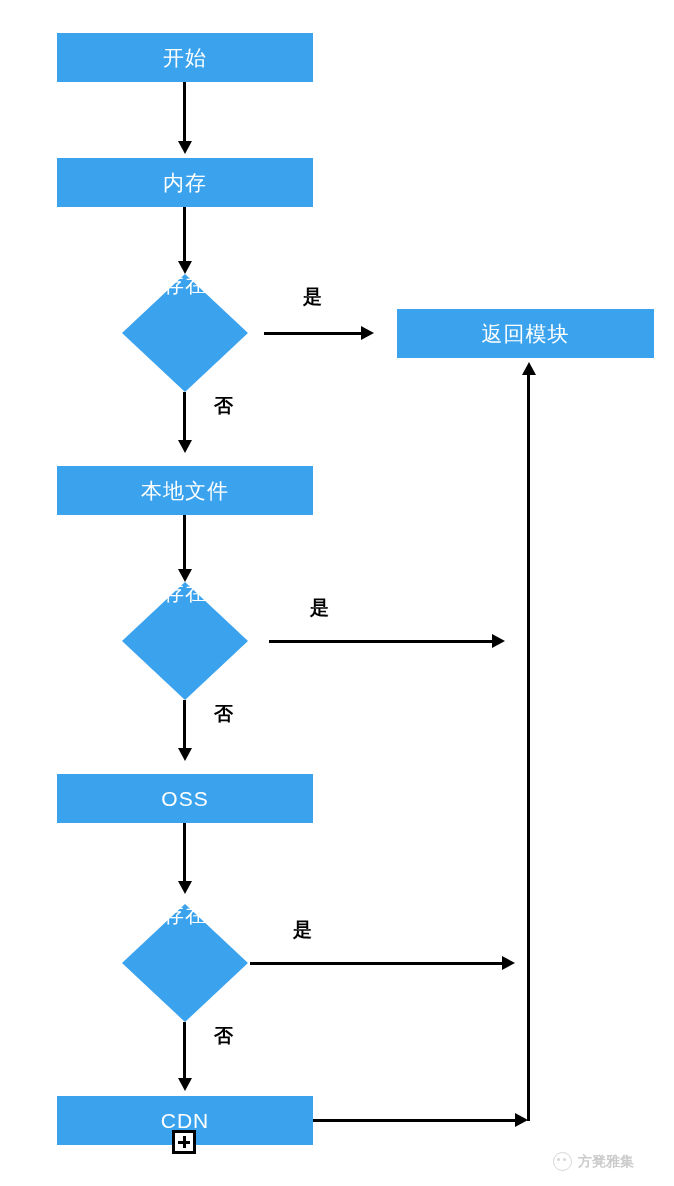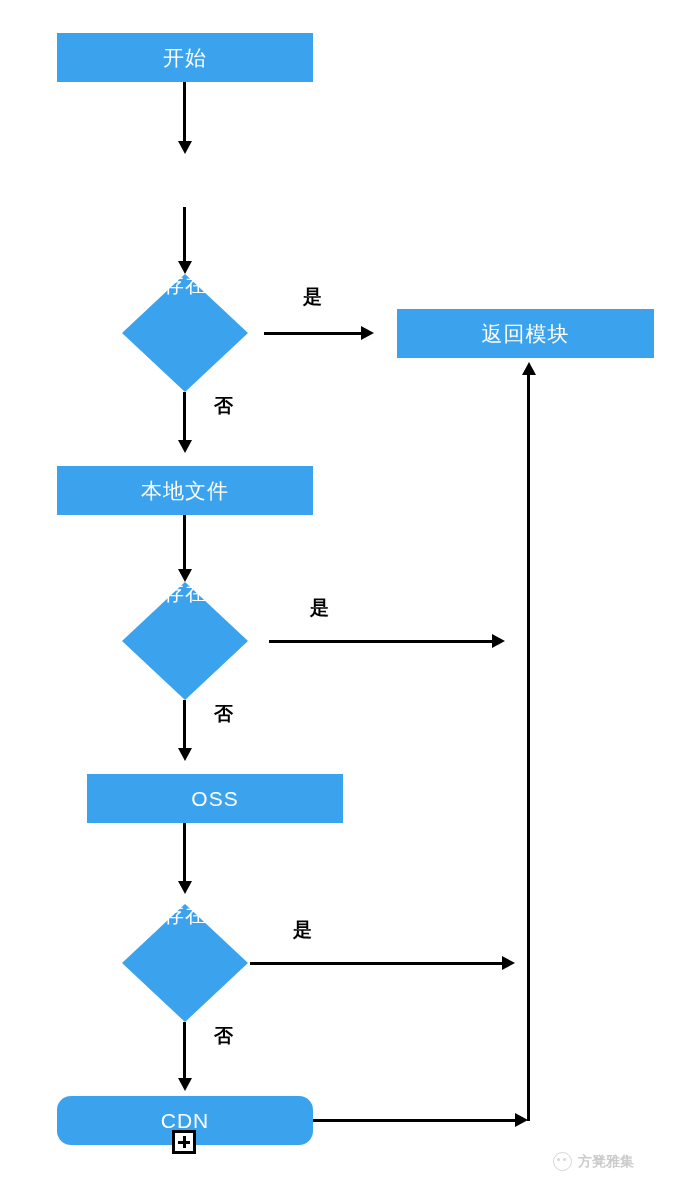--- a/index.html
+++ b/index.html
@@ -152,20 +152,23 @@
 
 <div id="canvas">
 
   <div class="node-box" style="left:57px; top:33px; width:256px; height:49px;">
     <span>开始</span>
   </div>
 
   <div class="conn conn-v" style="left:183px; top:82px; height:60px;"></div>
   <div class="arrowhead arrow-down" style="left:178px; top:141px;"></div>
 
+  <div class="node-box" style="left:57px; top:158px; width:256px; height:49px;">
+    <span>内存</span>
+  </div>
 
   <div class="conn conn-v" style="left:183px; top:207px; height:55px;"></div>
   <div class="arrowhead arrow-down" style="left:178px; top:261px;"></div>
 
   <div class="node-diamond" style="left:122px; top:274px; width:126px; height:118px;">
     <span class="dia-shape"></span>
     <span class="dia-label">存在</span>
   </div>
 
   <div class="conn conn-h" style="left:264px; top:332px; width:98px;"></div>
@@ -193,41 +196,41 @@
   </div>
 
   <div class="conn conn-h" style="left:269px; top:640px; width:224px;"></div>
   <div class="arrowhead arrow-right" style="left:492px; top:634px;"></div>
   <div class="edge-label" style="left:310px; top:598px;">是</div>
 
   <div class="conn conn-v" style="left:183px; top:700px; height:49px;"></div>
   <div class="arrowhead arrow-down" style="left:178px; top:748px;"></div>
   <div class="edge-label" style="left:214px; top:704px;">否</div>
 
-  <div class="node-box" style="left:57px; top:774px; width:256px; height:49px;margin-left:30px;">
+  <div class="node-box" style="left:57px; top:774px; width:256px; height:49px;">
     <span>OSS</span>
   </div>
 
   <div class="conn conn-v" style="left:183px; top:823px; height:59px;"></div>
   <div class="arrowhead arrow-down" style="left:178px; top:881px;"></div>
 
   <div class="node-diamond" style="left:122px; top:904px; width:126px; height:118px;">
     <span class="dia-shape"></span>
     <span class="dia-label">存在</span>
   </div>
 
   <div class="conn conn-h" style="left:250px; top:962px; width:253px;"></div>
   <div class="arrowhead arrow-right" style="left:502px; top:956px;"></div>
   <div class="edge-label" style="left:293px; top:920px;">是</div>
 
   <div class="conn conn-v" style="left:183px; top:1022px; height:57px;"></div>
   <div class="arrowhead arrow-down" style="left:178px; top:1078px;"></div>
   <div class="edge-label" style="left:214px; top:1026px;">否</div>
 
-  <div class="node-box" style="left:57px; top:1096px; width:256px; height:49px;border-radius:14px;">
+  <div class="node-box" style="left:57px; top:1096px; width:256px; height:49px;">
     <span>CDN</span>
   </div>
 
   <div class="plus-badge" style="left:172px; top:1130px;"></div>
 
   <div class="conn conn-h" style="left:313px; top:1119px; width:203px;"></div>
   <div class="arrowhead arrow-right" style="left:515px; top:1113px;"></div>
 
   <div class="conn conn-v" style="left:527px; top:375px; height:746px;"></div>
   <div class="arrowhead arrow-up" style="left:522px; top:362px;"></div>

